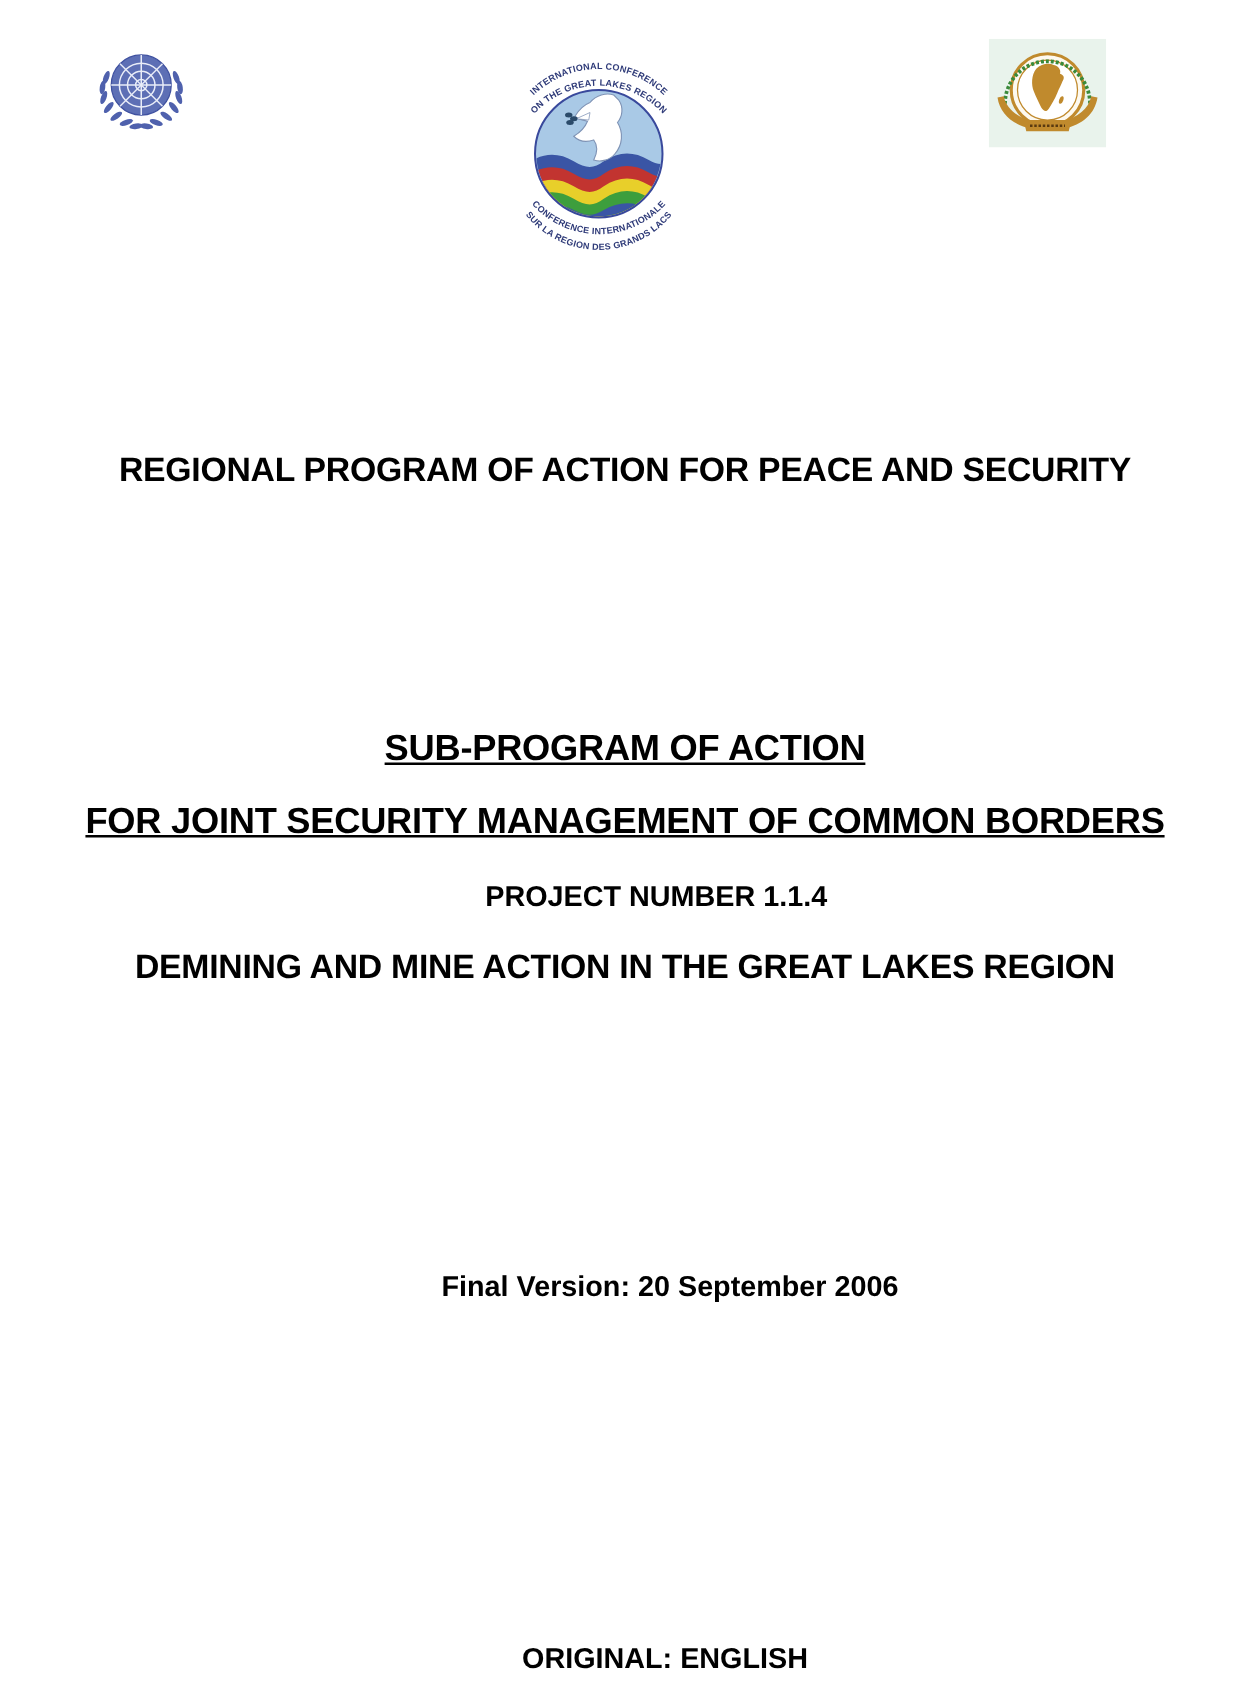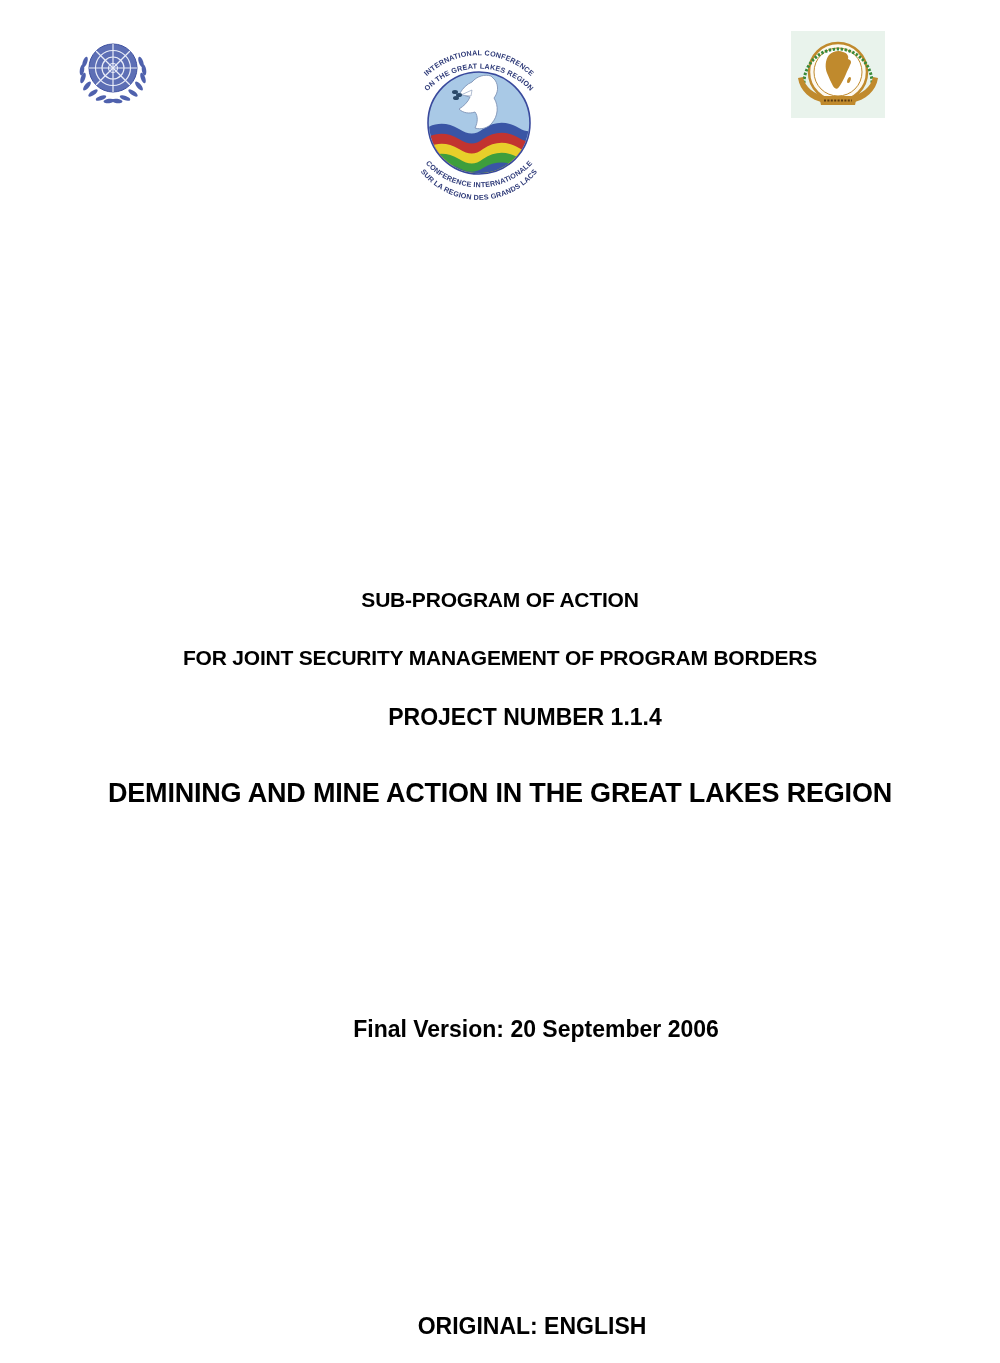--- a/index.html
+++ b/index.html
@@ -20,23 +20,23 @@
 
   .heading {
     position: absolute;
     left: 0;
     width: 1000px;
     text-align: center;
     font-weight: bold;
     white-space: pre-line;
   }
   #doc-title      { top: 361px;  font-size: 27px; line-height: 1.15; letter-spacing: -0.2px; }
-  #doc-subtitle   { top: 556px;  font-size: 21px; line-height: 29px; letter-spacing: -0.2px; }
+  #doc-subtitle   { top: 556px;  font-size: 29px; line-height: 29px; letter-spacing: -0.2px; text-decoration: underline; }
   #doc-projnum    { top: 704px;  font-size: 23px; line-height: 1.2; margin-left: 25px; }
-  #doc-projtitle  { top: 778px;  font-size: 27px; line-height: 1.15; letter-spacing: -0.2px; }
+  #doc-projtitle  { top: 758px;  font-size: 27px; line-height: 1.15; letter-spacing: -0.2px; }
   #doc-version    { top: 1016px; font-size: 23px; line-height: 1.2; margin-left: 36px; }
   #doc-language   { top: 1313px; font-size: 23px; line-height: 1.2; margin-left: 32px; }
 
   .arc-text {
     font-family: "Liberation Sans", sans-serif;
     font-weight: bold;
     font-size: 7.2px;
     letter-spacing: 0.2px;
   }
 </style>
@@ -129,24 +129,25 @@
       </g>
       <g fill="#c08a2d">
         <path d="M7,47 C9,60 19,69 34,72 L35,66 C23,63 14,56 12,46 Z"></path>
         <path d="M87,47 C85,60 75,69 60,72 L59,66 C71,63 80,56 82,46 Z"></path>
         <path d="M28,65 L66,65 L64,74 L30,74 Z"></path>
       </g>
       <line x1="33" y1="69.5" x2="61" y2="69.5" stroke-width="2" stroke-dasharray="2 1.4" stroke="#5a3a10"></line>
     </svg>
   </div>
 
+  <div class="heading" id="doc-title">REGIONAL PROGRAM OF ACTION FOR PEACE AND SECURITY</div>
 
   <div class="heading" id="doc-subtitle">
     <div>SUB-PROGRAM OF ACTION</div>
-    <div>FOR JOINT SECURITY MANAGEMENT OF PROGRAM BORDERS</div>
+    <div>FOR JOINT SECURITY MANAGEMENT OF COMMON BORDERS</div>
   </div>
 
   <div class="heading" id="doc-projnum">PROJECT NUMBER 1.1.4</div>
 
   <div class="heading" id="doc-projtitle">DEMINING AND MINE ACTION IN THE GREAT LAKES REGION</div>
 
   <div class="heading" id="doc-version">Final Version: 20 September 2006</div>
 
   <div class="heading" id="doc-language">ORIGINAL: ENGLISH</div>
 

